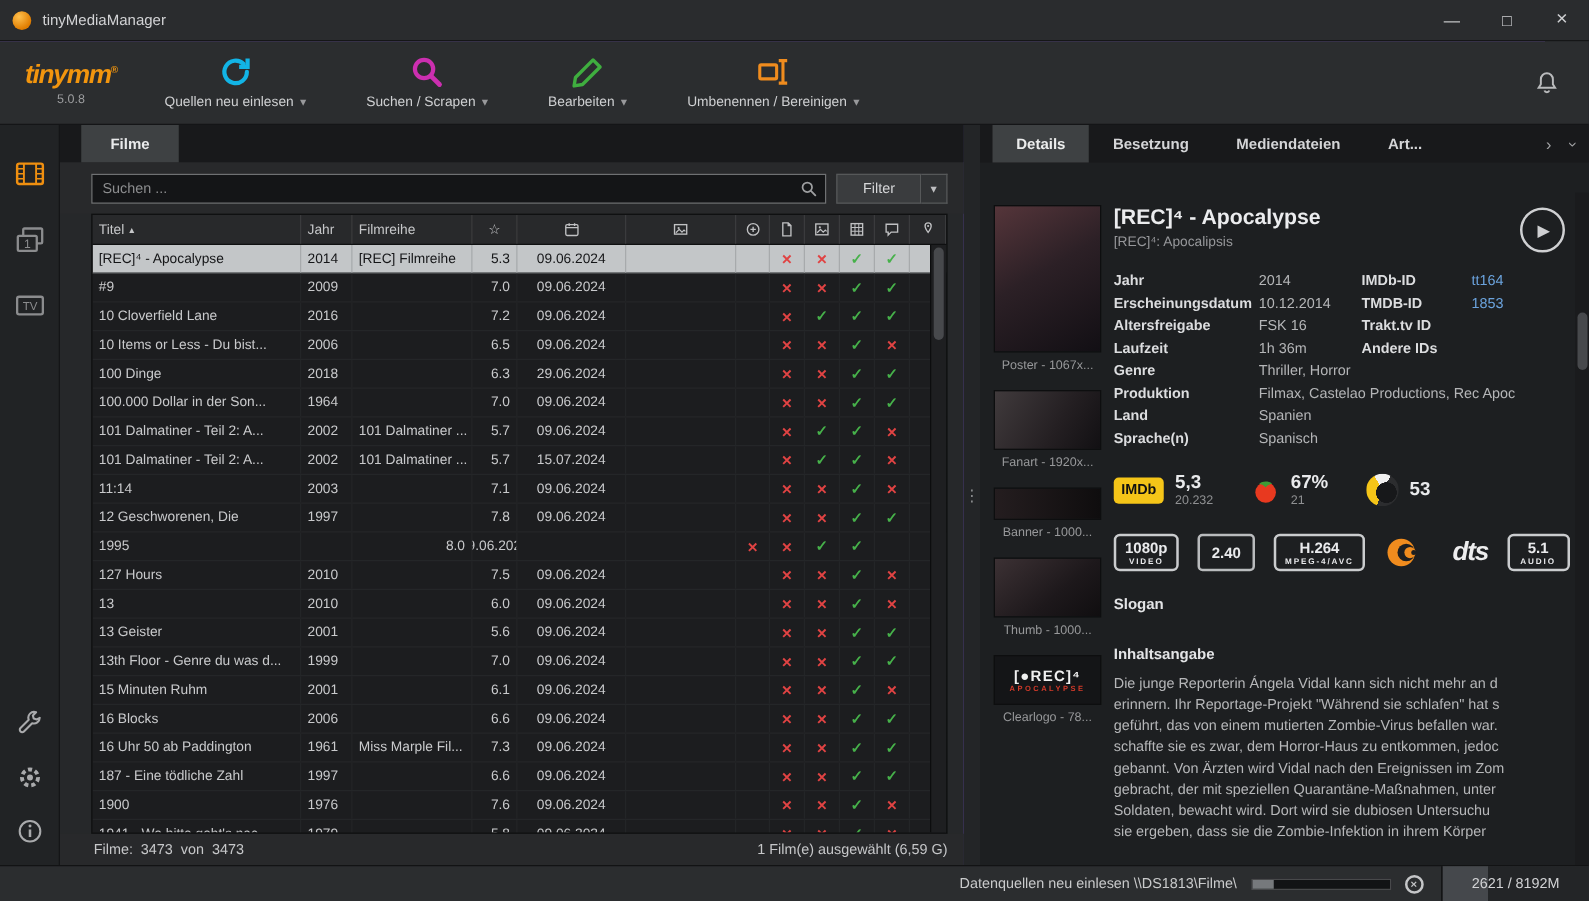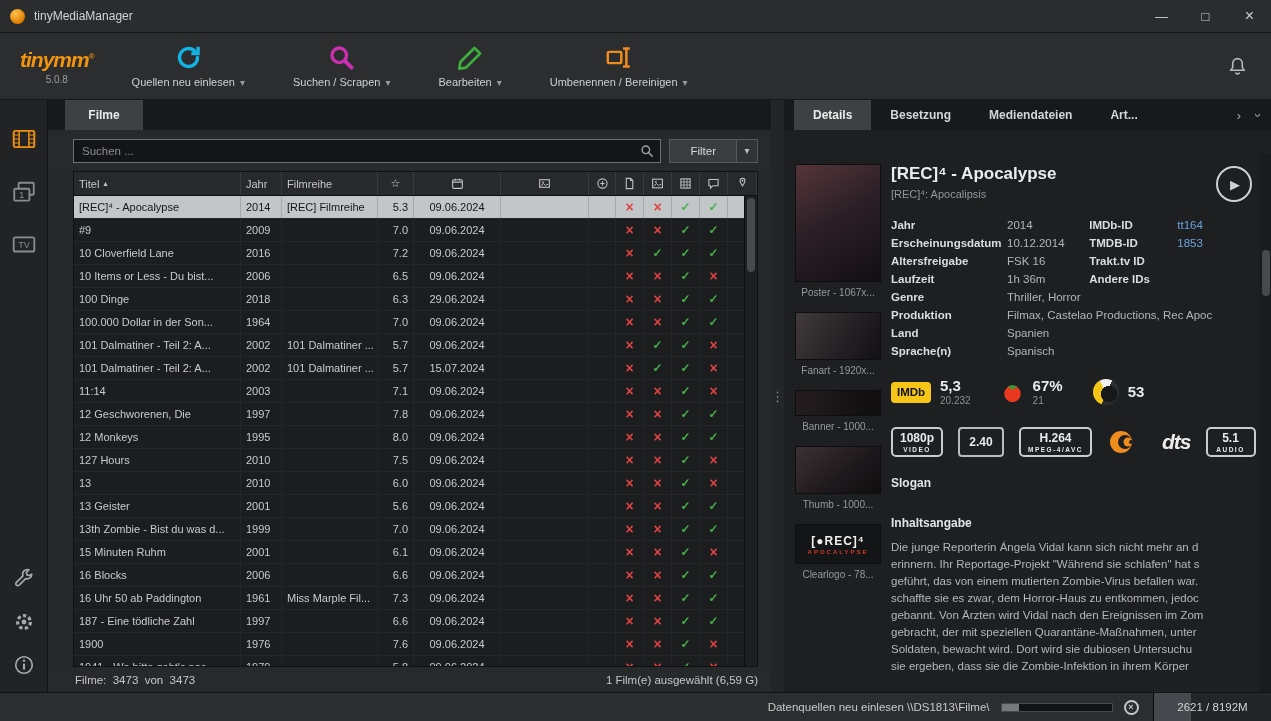--- a/index.html
+++ b/index.html
@@ -534,21 +534,20 @@
               </div>
               <div class="td c-ic">
                 <span class="mk ok">✓</span>
               </div>
               <div class="td c-ic">
                 <span class="mk ok">✓</span>
               </div>
               <div class="td c-ic"></div>
             </div>
             <div class="trow tgrid">
-              <div class="td c-title">12 Monkeys</div>
               <div class="td c-year">1995</div>
               <div class="td c-series"></div>
               <div class="td c-rating">8.0</div>
               <div class="td c-date">09.06.2024</div>
               <div class="td c-art"></div>
               <div class="td c-ic"></div>
               <div class="td c-ic">
                 <span class="mk no">×</span>
               </div>
               <div class="td c-ic">
@@ -622,21 +621,21 @@
               </div>
               <div class="td c-ic">
                 <span class="mk ok">✓</span>
               </div>
               <div class="td c-ic">
                 <span class="mk ok">✓</span>
               </div>
               <div class="td c-ic"></div>
             </div>
             <div class="trow tgrid">
-              <div class="td c-title">13th Zombie - Bist du was d...</div>
+              <div class="td c-title">13th Floor - Genre du was d...</div>
               <div class="td c-year">1999</div>
               <div class="td c-series"></div>
               <div class="td c-rating">7.0</div>
               <div class="td c-date">09.06.2024</div>
               <div class="td c-art"></div>
               <div class="td c-ic"></div>
               <div class="td c-ic">
                 <span class="mk no">×</span>
               </div>
               <div class="td c-ic">

